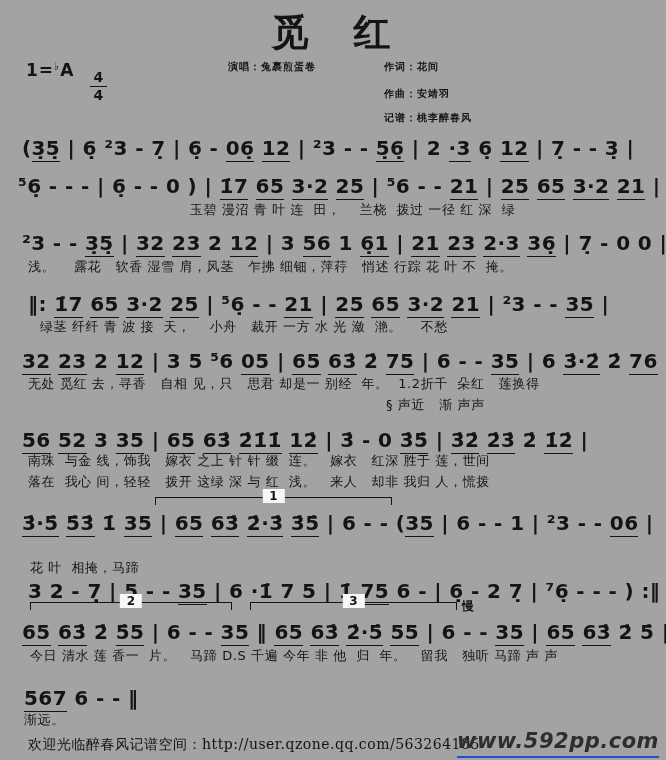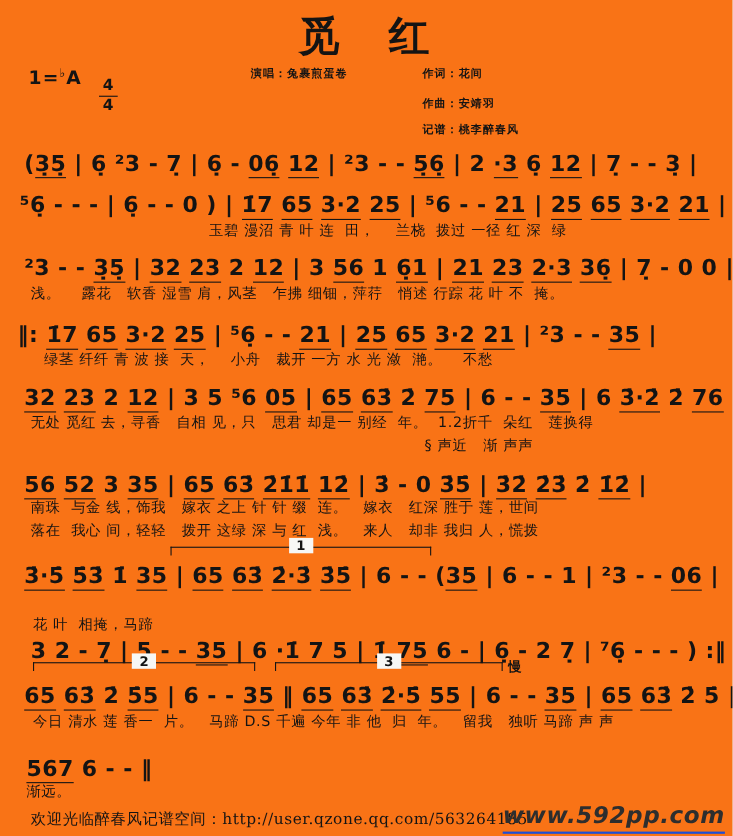--- a/index.html
+++ b/index.html
@@ -1,18 +1,18 @@
 <!DOCTYPE html>
 <html><head>
 <meta charset="utf-8">
 <style>
   html,body { margin:0; padding:0; background:#e9e9e9; }
   .page {
     position:relative; width:666px; height:760px; margin:0 auto;
-    background:#f97316; color:#141414; overflow:hidden;
+    background:#a3a3a3; color:#141414; overflow:hidden;
     font-family:"DejaVu Sans", sans-serif;
   }
   .title {
     position:absolute; top:8px; left:0; width:100%;
     text-align:center; font-family:"DejaVu Serif", serif;
     font-size:37px; font-weight:bold; letter-spacing:4px;
   }
   .keysig {
     position:absolute; left:26px; top:60px;
     font-size:17px; font-weight:bold; letter-spacing:1px;
@@ -79,21 +79,21 @@
   <div class="credit" style="left:384px; top:111px;">记谱：桃李醉春风</div>
 
   <div class="notes" style="left:22px; top:136px;">(<u>3̣5̣</u> | 6̣ ²3 - 7̣ | 6̣ - <u>06̣</u> <u>12</u> | ²3 - - <u>5̣6̣</u> | 2 <u>·3</u> 6̣ <u>12</u> | 7̣ - - 3̣ |</div>
 
   <div class="notes" style="left:18px; top:174px;">⁵6̣ - - - | 6̣ - - 0 ) | <u>1̇7</u> <u>65</u> <u>3·2</u> <u>25</u> | ⁵6 - - <u>21</u> | <u>25</u> <u>65</u> <u>3·2</u> <u>21</u> |</div>
   <div class="lyr" style="left:190px; top:201px;">玉碧 漫沼 青 叶 连  田，    兰桡  拨过 一径 红 深  绿</div>
 
   <div class="notes" style="left:22px; top:231px;">²3 - - <u>3̣5̣</u> | <u>32</u> <u>23</u> 2 <u>12</u> | 3 <u>56</u> 1 <u>6̣1</u> | <u>21</u> <u>23</u> <u>2·3</u> <u>36̣</u> | 7̣ - 0 0 |</div>
   <div class="lyr" style="left:28px; top:258px;">浅。    露花   软香 湿雪 肩，风茎   乍拂 细钿，萍荇   悄述 行踪 花 叶 不  掩。</div>
 
-  <div class="notes" style="left:16px; top:292px;">‖: <u>1̇7</u> <u>65</u> <u>3·2</u> <u>25</u> | ⁵6̣ - - <u>21</u> | <u>25</u> <u>65</u> <u>3·2</u> <u>21</u> | ²3 - - <u>35</u> |</div>
+  <div class="notes" style="left:28px; top:292px;">‖: <u>1̇7</u> <u>65</u> <u>3·2</u> <u>25</u> | ⁵6̣ - - <u>21</u> | <u>25</u> <u>65</u> <u>3·2</u> <u>21</u> | ²3 - - <u>35</u> |</div>
   <div class="lyr" style="left:40px; top:318px;">绿茎 纤纤 青 波 接  天，    小舟   裁开 一方 水 光 潋  滟。    不愁</div>
 
   <div class="notes" style="left:22px; top:349px;"><u>32</u> <u>23</u> 2 <u>12</u> | 3 5 ⁵6 <u>05</u> | <u>65</u> <u>63̇</u> 2̇ <u>75</u> | 6 - - <u>35</u> | 6 <u>3̇·2̇</u> 2̇ <u>76</u> |</div>
   <div class="lyr" style="left:28px; top:375px;">无处 觅红 去，寻香   自相 见，只   思君 却是一 别经  年。  1.2折千  朵红   莲换得</div>
   <div class="lyr" style="left:386px; top:396px;">§ 声近   渐 声声</div>
 
   <div class="notes" style="left:22px; top:428px;"><u>56</u> <u>52</u> 3 <u>35</u> | <u>65</u> <u>63̇</u> <u>2̇1̇1̇</u> <u>12̇</u> | 3̇ - 0 <u>3̇5̇</u> | <u>3̇2̇</u> <u>2̇3̇</u> 2̇ <u>1̇2̇</u> |</div>
   <div class="lyr" style="left:28px; top:473px;">落在  我心 间，轻轻   拨开 这绿 深 与 红  浅。   来人   却非 我归 人，慌拨</div>
   <div class="lyr" style="left:28px; top:452px;">南珠  与金 线，饰我   嫁衣 之上 针 针 缀  连。   嫁衣   红深 胜于 莲，世间</div>
 

